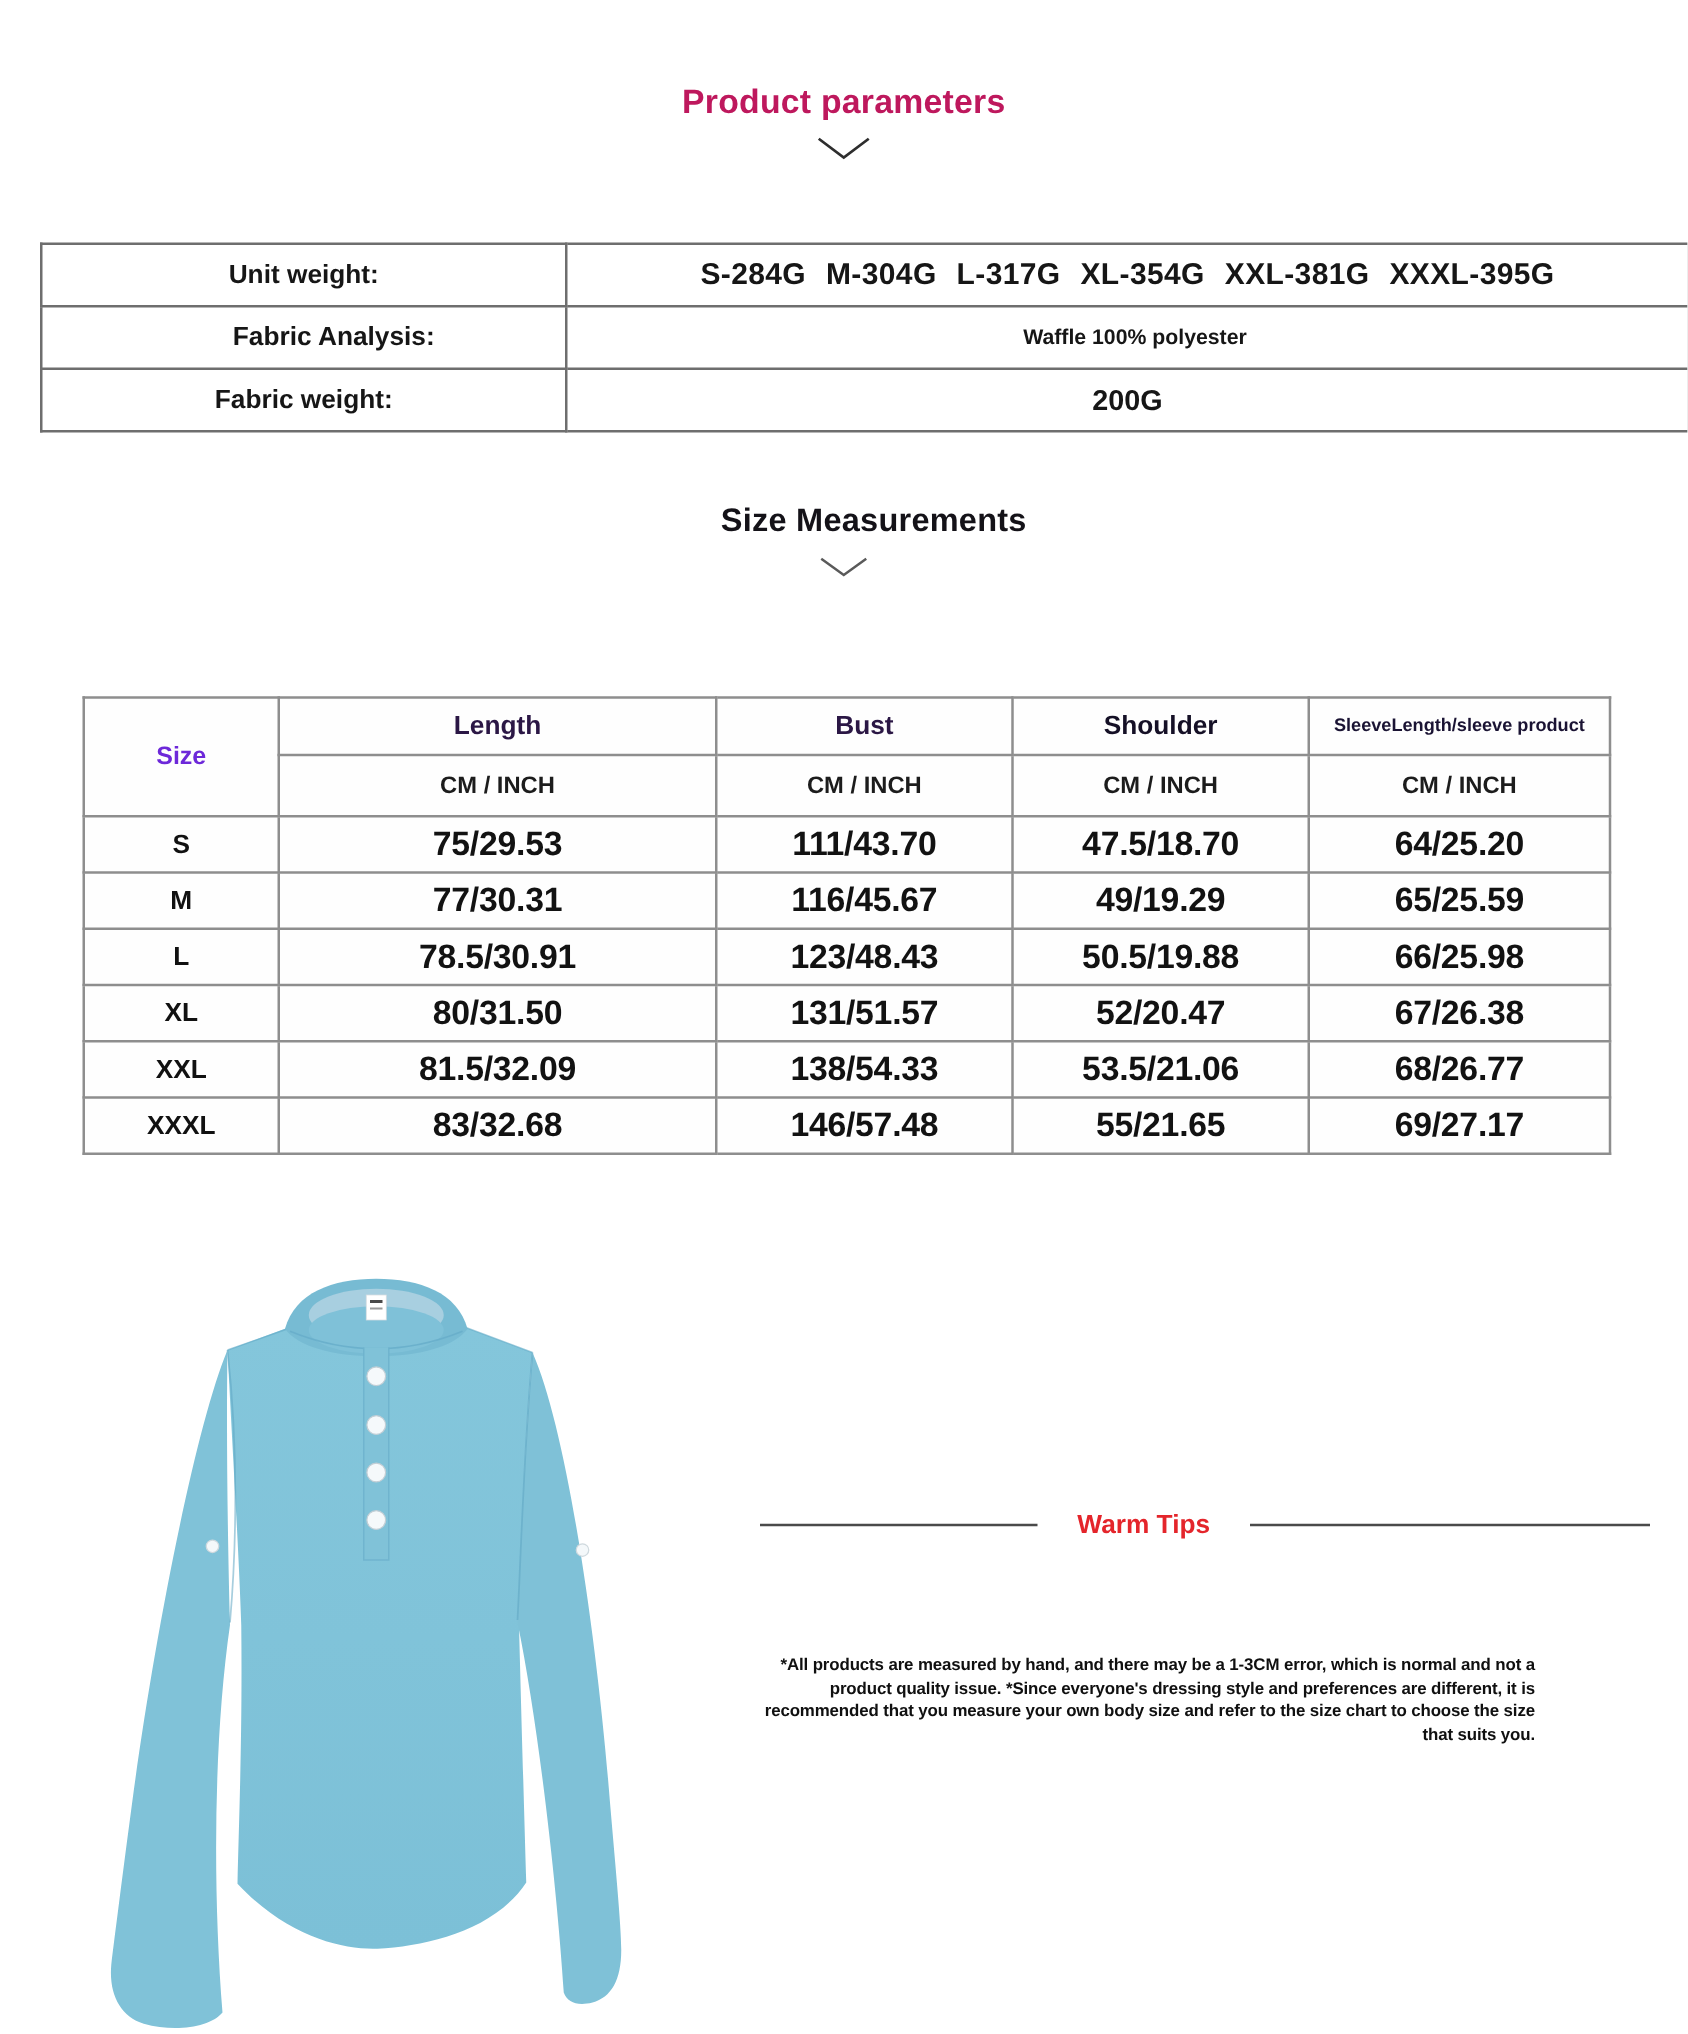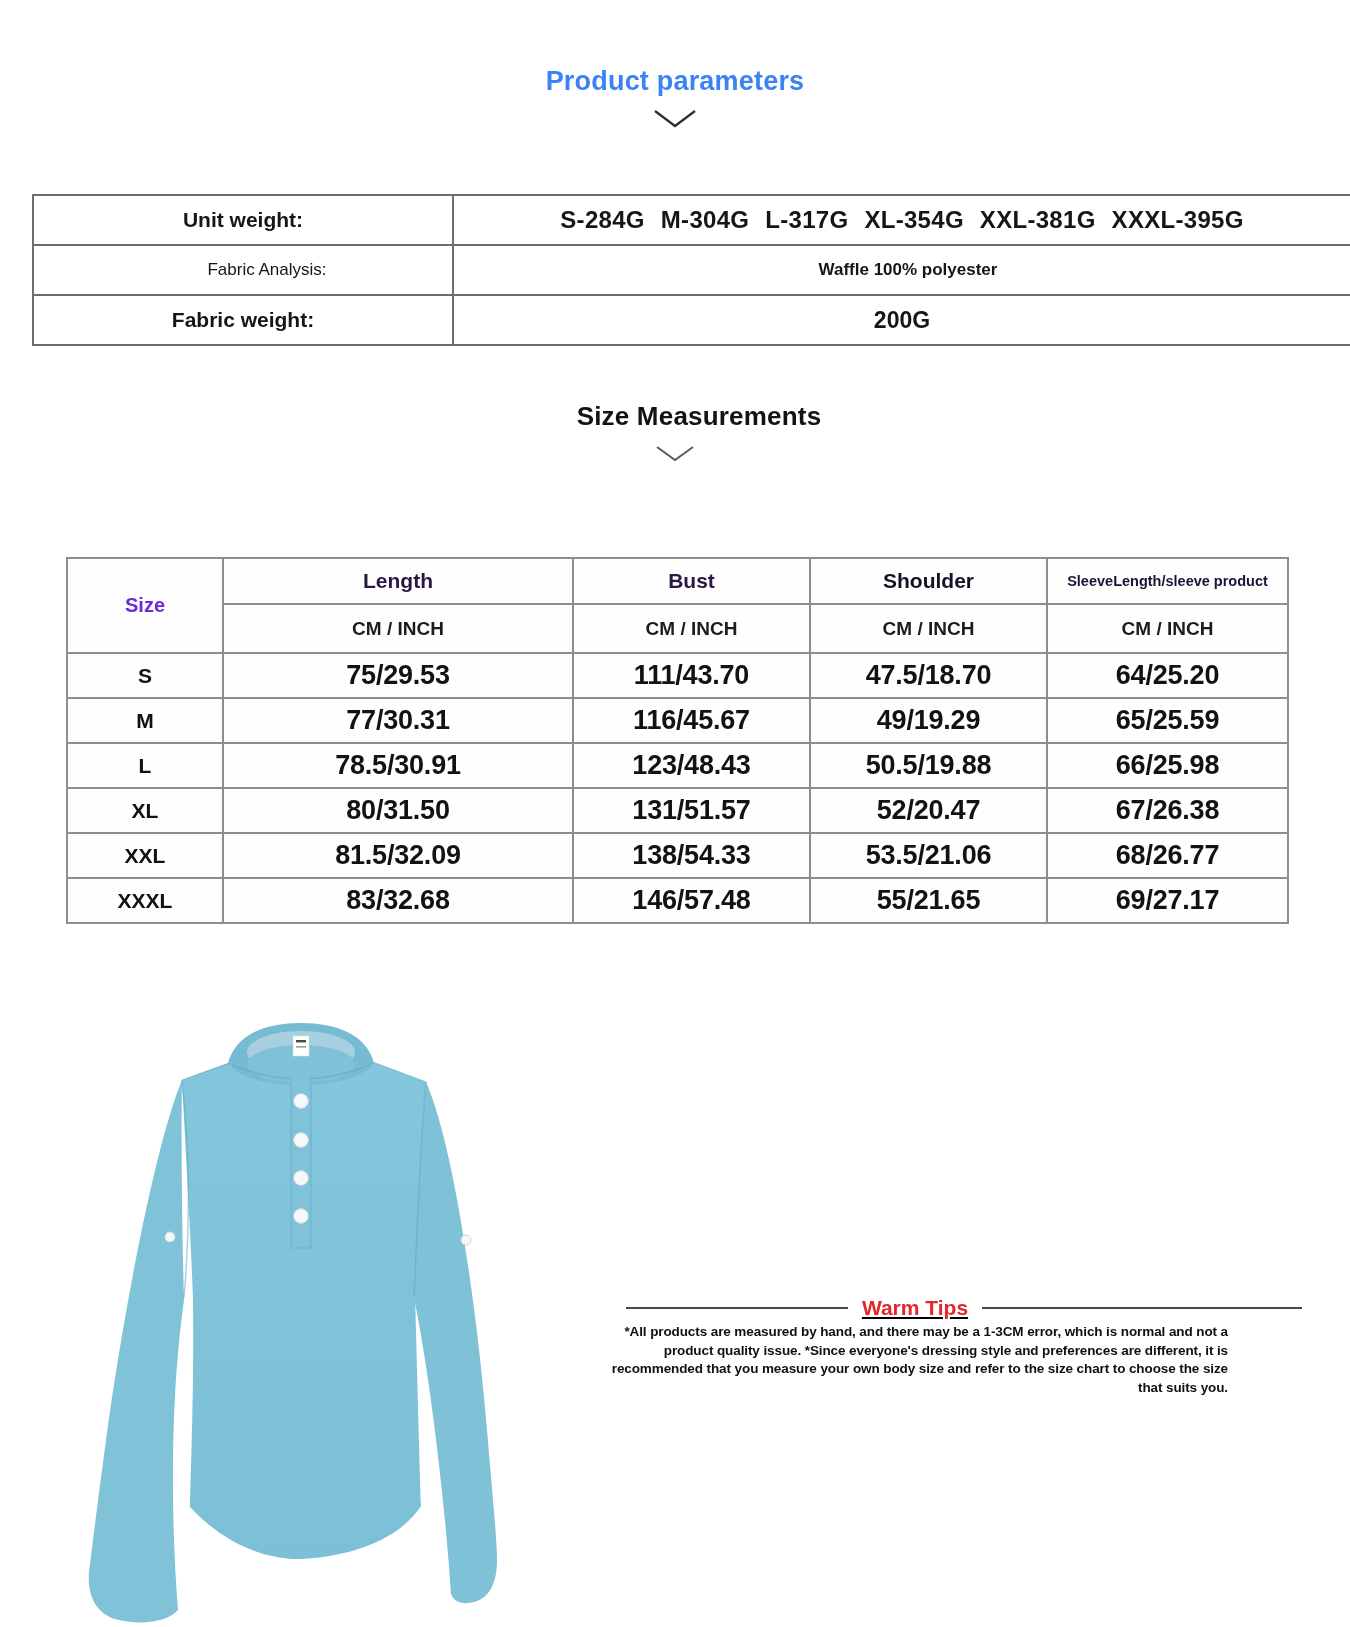--- a/index.html
+++ b/index.html
@@ -8,36 +8,36 @@
   .page {
     position:relative; width:1350px; height:1627px;
     background:#ffffff; overflow:hidden; margin:0 auto;
   }
   .abs { position:absolute; }
 
   
   .sec-title {
     width:100%; text-align:center; font-weight:bold; letter-spacing:0.2px;
   }
-  .title-params { top:66px; font-size:27px; color:#3b82f6; }
+  .title-params { top:66px; font-size:27px; color:#be185d; }
   .title-size   { top:401px; font-size:26px; color:#141218;margin-left:24px; }
   .chev { left:0; width:100%; display:flex; justify-content:center; }
   .chev svg { display:block; }
 
   
   .params-table {
     position:absolute; left:32px; top:194px; width:1320px;
     border-collapse:collapse; table-layout:fixed;
   }
   .params-table td {
     border:2px solid #6e6e6e; text-align:center; vertical-align:middle;
     height:50px; color:#161616; background:#ffffff;
   }
   .p-label-lg { font-weight:bold; font-size:21px; }
-  .p-label-sm { font-weight:normal; font-size:17px;padding-left:48px; }
+  .p-label-sm { font-weight:bold; font-size:21px;padding-left:48px; }
   .p-val-units { font-weight:bold; font-size:24px; word-spacing:9px; letter-spacing:0.3px; }
   .p-val-sm    { font-weight:bold; font-size:17px;padding-left:12px; }
   .p-val-lg    { font-weight:bold; font-size:23px; }
 
   
   .size-table {
     position:absolute; left:66px; top:557px; width:1221px;
     border-collapse:collapse; table-layout:fixed;
   }
   .size-table th, .size-table td {
@@ -50,22 +50,22 @@
   .h-size     { font-size:20px; font-weight:bold; color:#6d28d9; }
   .h-purple   { font-size:21px; font-weight:bold; color:#2b1745; }
   .h-dark     { font-size:21px; font-weight:bold; color:#151026; }
   .h-sleeve   { font-size:14.5px; font-weight:bold; color:#1a1333; }
   .h-unit     { font-size:19px; font-weight:bold; color:#1c1c1c; }
   .c-size     { font-size:21px; font-weight:bold; color:#111111; }
   .c-val      { font-size:27px; font-weight:bold; color:#121212; letter-spacing:-0.2px; }
 
   
   .warmtips-head {
-    left:608px; top:1296px; width:712px;
-    display:flex; align-items:center; justify-content:center;text-decoration:underline;
+    left:608px; top:1208px; width:712px;
+    display:flex; align-items:center; justify-content:space-between;
   }
   .wt-line { height:0; border-top:2px solid #4a4a4a; }
   .wt-line-l { width:222px; }
   .wt-line-r { width:320px; }
   .wt-title { font-size:21px; font-weight:bold; color:#e4252b; padding:0 14px; white-space:nowrap; }
   .warmtips-body {
     left:608px; top:1310px; width:620px;
     font-size:13.5px; font-weight:bold; color:#101010;
     line-height:18.6px; letter-spacing:-0.1px; text-align:right;margin-top:13px;
   }

